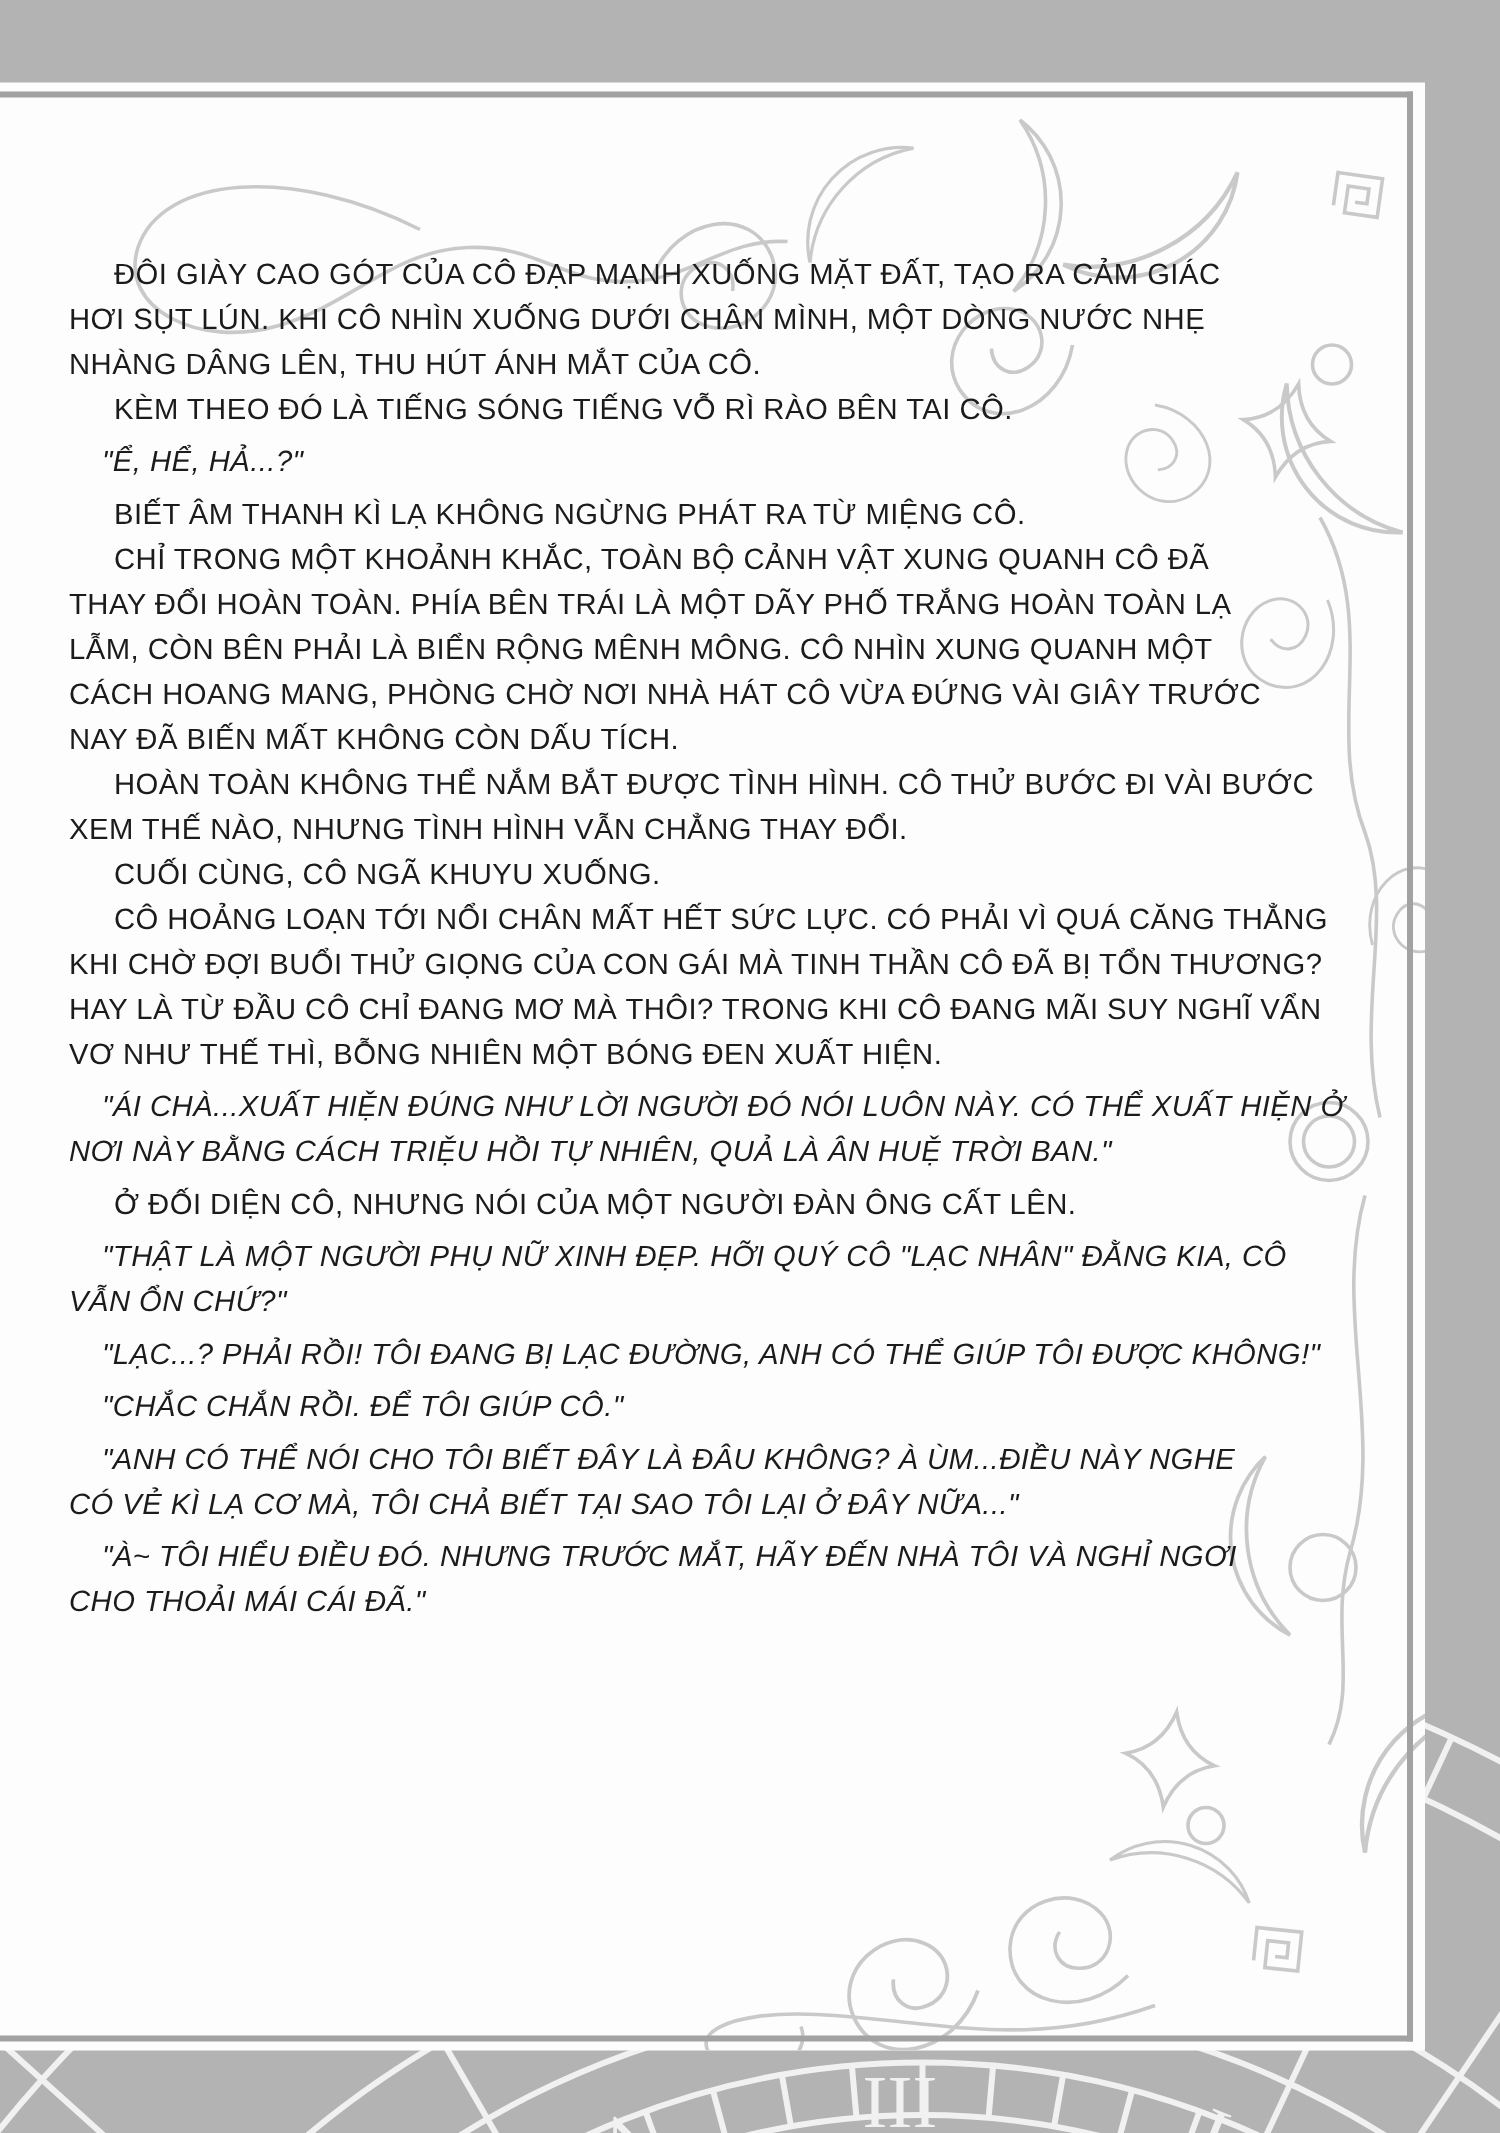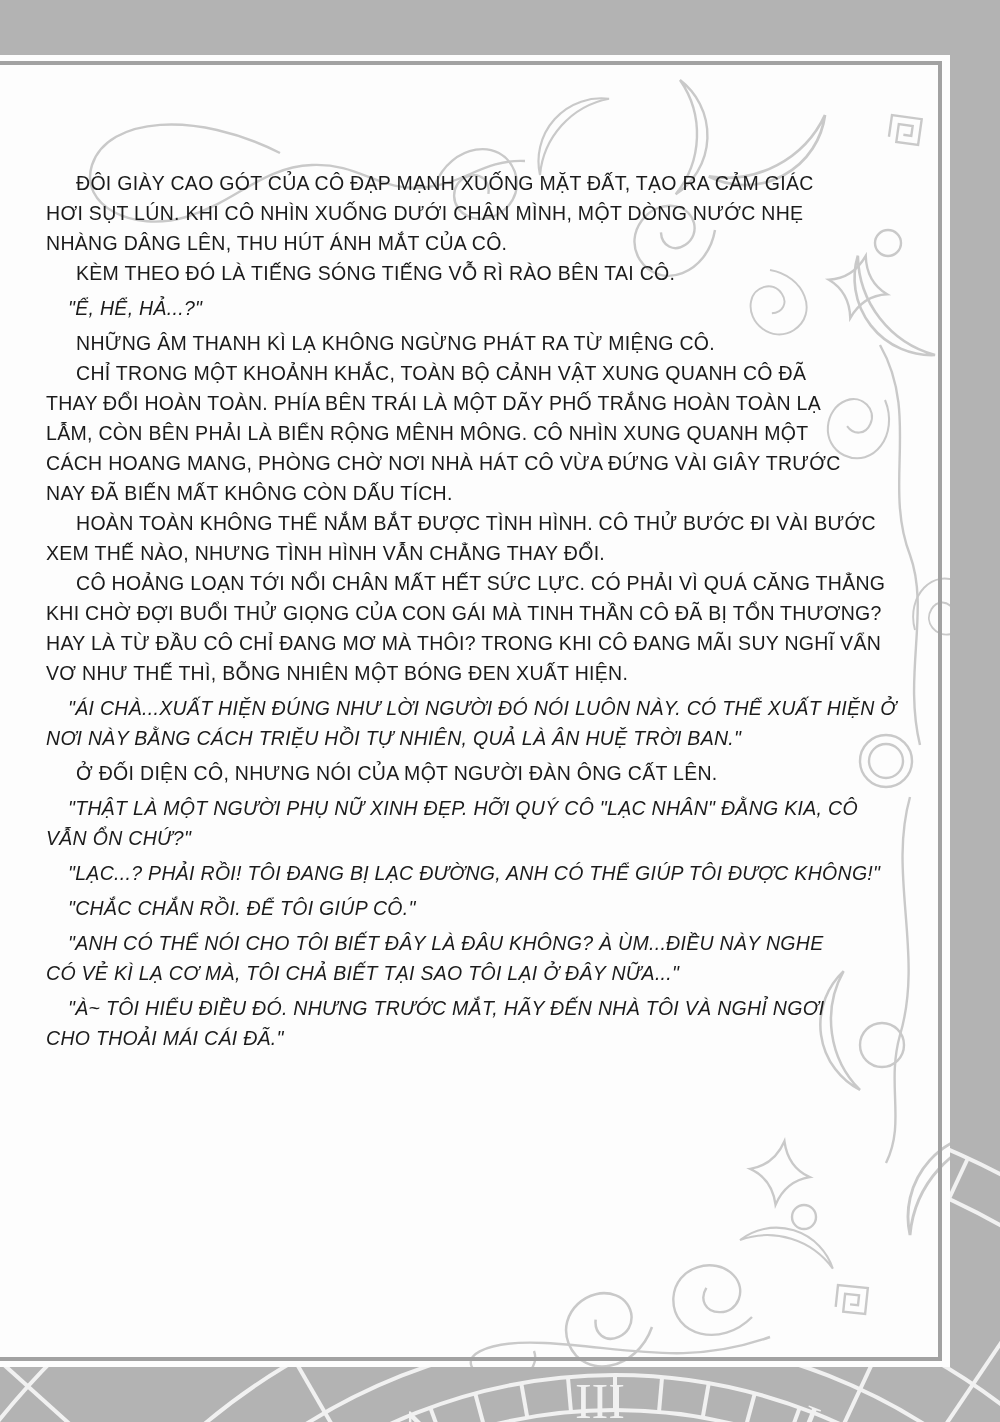--- a/index.html
+++ b/index.html
@@ -140,23 +140,24 @@
       <path d="M 790 1282 C 705 1312 645 1292 565 1288 C 505 1285 472 1302 502 1322 C 528 1338 562 1318 554 1296"></path>
     </g>
   </svg>
 
   <div class="page-frame"></div>
 
   <div class="content" id="paragraphs">
       <p class="para normal">ĐÔI GIÀY CAO GÓT CỦA CÔ ĐẠP MẠNH XUỐNG MẶT ĐẤT, TẠO RA CẢM GIÁC<br>HƠI SỤT LÚN. KHI CÔ NHÌN XUỐNG DƯỚI CHÂN MÌNH, MỘT DÒNG NƯỚC NHẸ<br>NHÀNG DÂNG LÊN, THU HÚT ÁNH MẮT CỦA CÔ.</p>
       <p class="para normal">KÈM THEO ĐÓ LÀ TIẾNG SÓNG TIẾNG VỖ RÌ RÀO BÊN TAI CÔ.</p>
       <p class="para dialogue">"Ể, HỂ, HẢ...?"</p>
-      <p class="para normal">NHỮNG ÂM THANH KÌ LẠ KHÔNG NGỪNG PHÁT RA TỪ MIỆNG CÔ.</p>
+      <p class="para normal">BIẾT ÂM THANH KÌ LẠ KHÔNG NGỪNG PHÁT RA TỪ MIỆNG CÔ.</p>
       <p class="para normal">CHỈ TRONG MỘT KHOẢNH KHẮC, TOÀN BỘ CẢNH VẬT XUNG QUANH CÔ ĐÃ<br>THAY ĐỔI HOÀN TOÀN. PHÍA BÊN TRÁI LÀ MỘT DÃY PHỐ TRẮNG HOÀN TOÀN LẠ<br>LẪM, CÒN BÊN PHẢI LÀ BIỂN RỘNG MÊNH MÔNG. CÔ NHÌN XUNG QUANH MỘT<br>CÁCH HOANG MANG, PHÒNG CHỜ NƠI NHÀ HÁT CÔ VỪA ĐỨNG VÀI GIÂY TRƯỚC<br>NAY ĐÃ BIẾN MẤT KHÔNG CÒN DẤU TÍCH.</p>
       <p class="para normal">HOÀN TOÀN KHÔNG THỂ NẮM BẮT ĐƯỢC TÌNH HÌNH. CÔ THỬ BƯỚC ĐI VÀI BƯỚC<br>XEM THẾ NÀO, NHƯNG TÌNH HÌNH VẪN CHẲNG THAY ĐỔI.</p>
+      <p class="para normal">CUỐI CÙNG, CÔ NGÃ KHUYU XUỐNG.</p>
       <p class="para normal">CÔ HOẢNG LOẠN TỚI NỔI CHÂN MẤT HẾT SỨC LỰC. CÓ PHẢI VÌ QUÁ CĂNG THẲNG<br>KHI CHỜ ĐỢI BUỔI THỬ GIỌNG CỦA CON GÁI MÀ TINH THẦN CÔ ĐÃ BỊ TỔN THƯƠNG?<br>HAY LÀ TỪ ĐẦU CÔ CHỈ ĐANG MƠ MÀ THÔI? TRONG KHI CÔ ĐANG MÃI SUY NGHĨ VẨN<br>VƠ NHƯ THẾ THÌ, BỖNG NHIÊN MỘT BÓNG ĐEN XUẤT HIỆN.</p>
       <p class="para dialogue">"ÁI CHÀ...XUẤT HIỆN ĐÚNG NHƯ LỜI NGƯỜI ĐÓ NÓI LUÔN NÀY. CÓ THỂ XUẤT HIỆN Ở<br>NƠI NÀY BẰNG CÁCH TRIỆU HỒI TỰ NHIÊN, QUẢ LÀ ÂN HUỆ TRỜI BAN."</p>
       <p class="para normal">Ở ĐỐI DIỆN CÔ, NHƯNG NÓI CỦA MỘT NGƯỜI ĐÀN ÔNG CẤT LÊN.</p>
       <p class="para dialogue">"THẬT LÀ MỘT NGƯỜI PHỤ NỮ XINH ĐẸP. HỠI QUÝ CÔ "LẠC NHÂN" ĐẰNG KIA, CÔ<br>VẪN ỔN CHỨ?"</p>
       <p class="para dialogue">"LẠC...? PHẢI RỒI! TÔI ĐANG BỊ LẠC ĐƯỜNG, ANH CÓ THỂ GIÚP TÔI ĐƯỢC KHÔNG!"</p>
       <p class="para dialogue">"CHẮC CHẮN RỒI. ĐỂ TÔI GIÚP CÔ."</p>
       <p class="para dialogue">"ANH CÓ THỂ NÓI CHO TÔI BIẾT ĐÂY LÀ ĐÂU KHÔNG? À ÙM...ĐIỀU NÀY NGHE<br>CÓ VẺ KÌ LẠ CƠ MÀ, TÔI CHẢ BIẾT TẠI SAO TÔI LẠI Ở ĐÂY NỮA..."</p>
       <p class="para dialogue">"À~ TÔI HIỂU ĐIỀU ĐÓ. NHƯNG TRƯỚC MẮT, HÃY ĐẾN NHÀ TÔI VÀ NGHỈ NGƠI<br>CHO THOẢI MÁI CÁI ĐÃ."</p>
     </div>
 </div>

